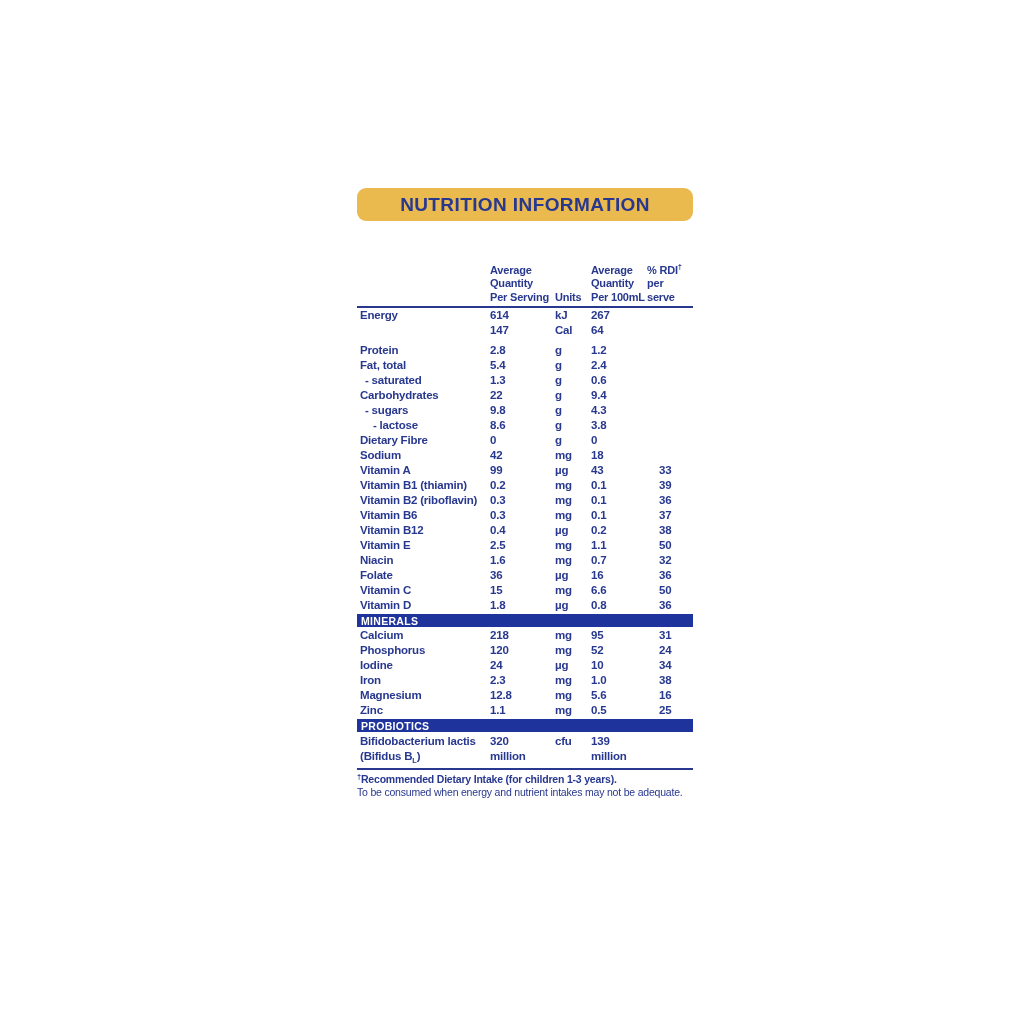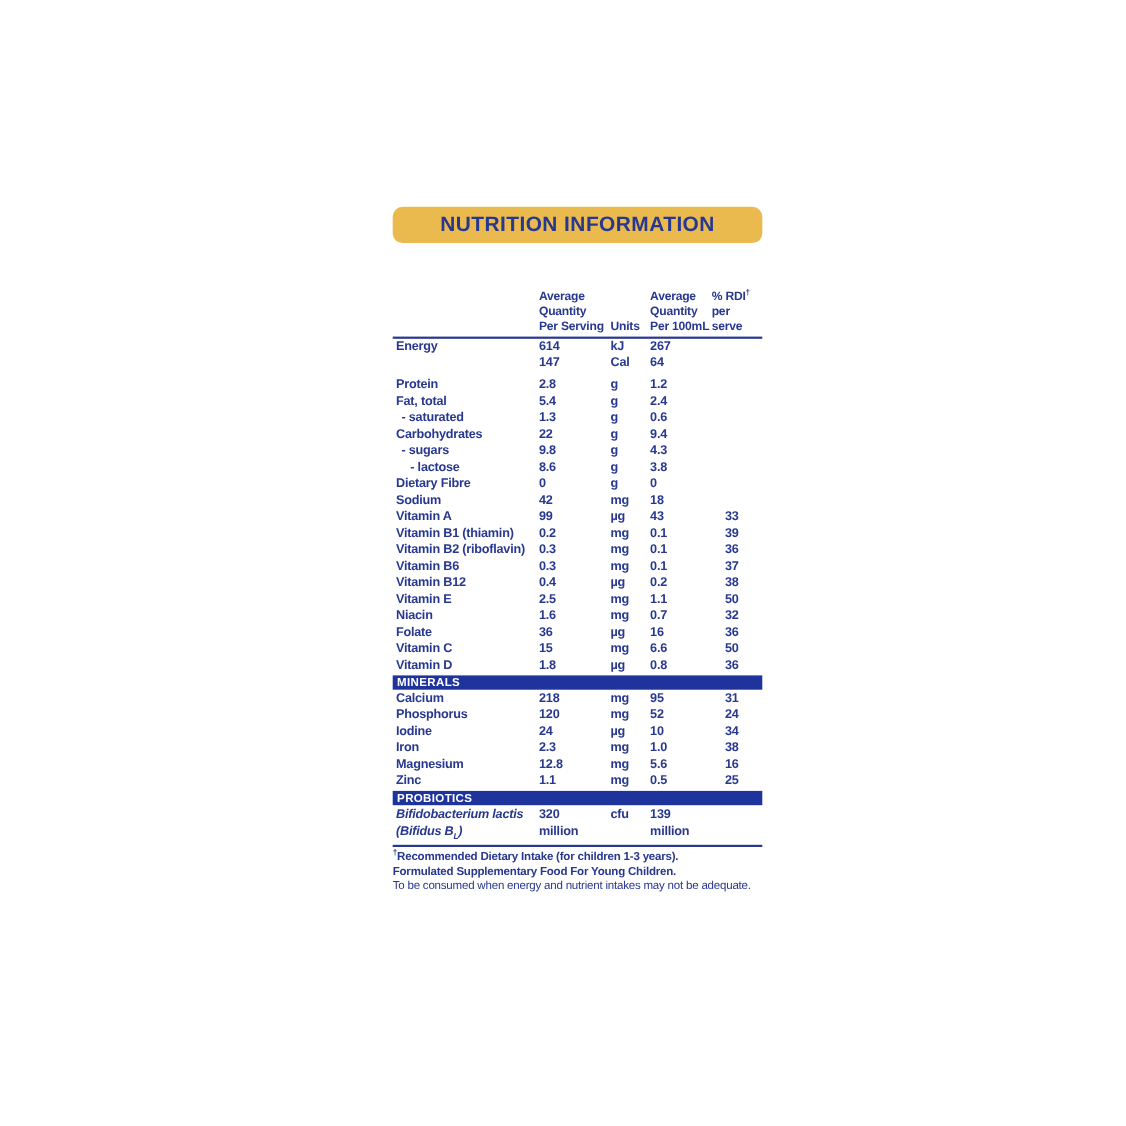--- a/index.html
+++ b/index.html
@@ -53,21 +53,21 @@
   .c.name.ind1{padding-left:8px;}
   .c.name.ind2{padding-left:16px;}
   .c.rdi{padding-left:12px;}
   .row.gap{margin-bottom:5px;}
   .secbar{
     height:13px;background:var(--bar);color:#fff;
     font-size:10.5px;font-weight:bold;letter-spacing:0.3px;
     display:flex;align-items:center;padding-left:4px;margin:1px 0;
   }
   .prob{margin-top:2px;}
-  .prob .ital{font-style:italic;}
+  .prob .ital{}
   .footnotes{margin-top:3px;font-size:10.5px;line-height:13px;}
   .fn-bold{font-weight:bold;}
 </style>
 </head>
 <body>
 
 <div class="panel">
 
   <div class="banner">
     <span>NUTRITION INFORMATION</span>
@@ -301,17 +301,16 @@
       <div>139</div>
       <div>million</div>
     </div>
     <div class="c rdi"></div>
   </div>
 
   <div class="midrule"></div>
 
   <div class="footnotes">
       <div class="fn-bold"><sup>†</sup>Recommended Dietary Intake (for children 1-3 years).</div>
-      <div class="fn-bold">Formulated Supplementary Food For Young Children.</div>
       <div>To be consumed when energy and nutrient intakes may not be adequate.</div>
     </div>
 
 </div>
 
 </body></html>

